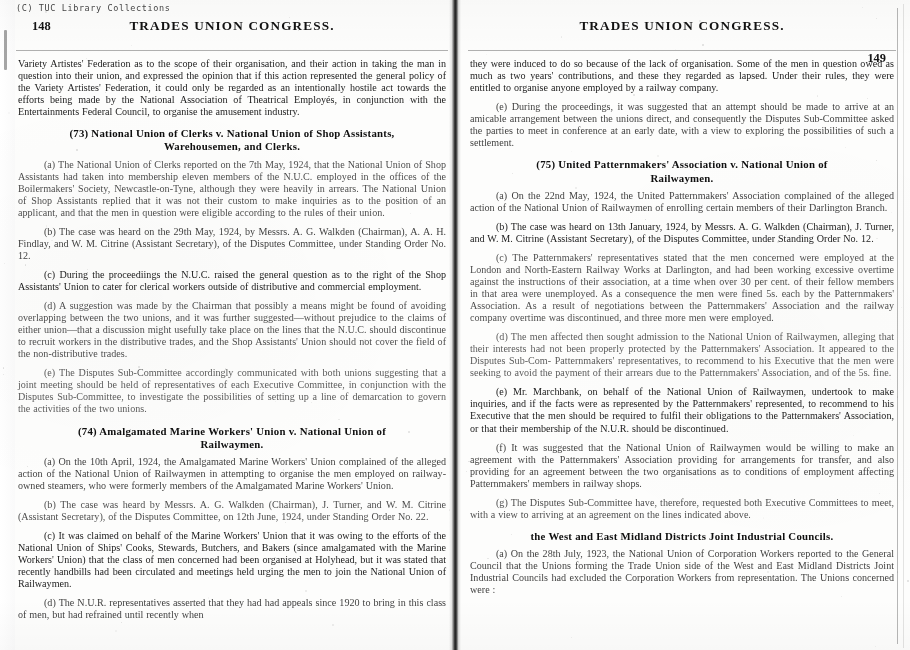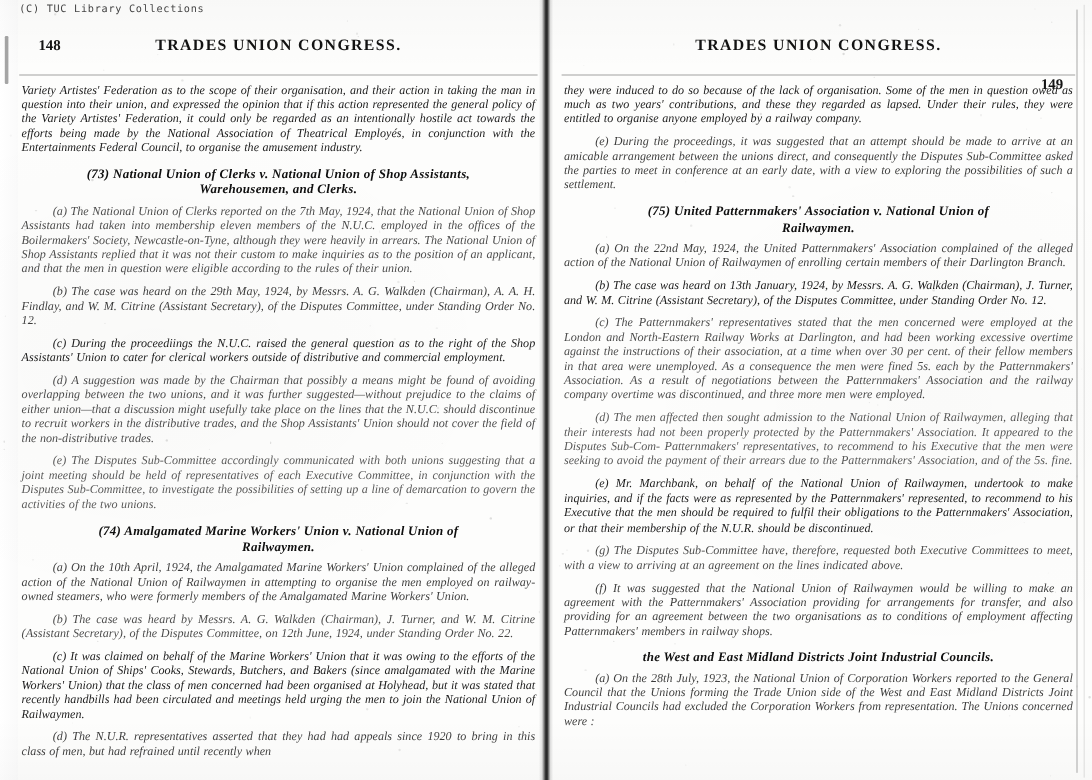--- a/index.html
+++ b/index.html
@@ -94,21 +94,21 @@
     letter-spacing: 0.6px;
     color: #2b2b2b;
     opacity: 0.88;
     white-space: nowrap;
     z-index: 8;
   }
 
   
   .page {
     position: absolute;
-    top: 12px;
+    top: 0;
     height: 534px;
     z-index: 7;
   }
   #page-left  { left: 14px;  width: 436px; }
   #page-right { left: 466px; width: 432px; }
 
   .page-header {
     position: relative;
     height: 28px;
     margin-top: 18px;
@@ -134,21 +134,20 @@
   #page-right .page-header .folio { right: 12px; margin-top: 32px; }
 
   .head-rule {
     height: 1px;
     background: rgba(0,0,0,0.30);
     margin: 4px 2px 0 2px;
   }
 
   .page-body {
     padding: 7px 4px 0 4px;
-    font-style: italic;
   }
 
   
   p.para {
     margin: 0 0 7px 0;
     font-size: 10.1px;
     line-height: 12.05px;
     text-align: justify;
     text-indent: 26px;
     word-spacing: 0.4px;
@@ -220,22 +219,22 @@
     <div class="head-rule"></div>
     <div class="page-body" id="right-body">
         <p class="para no-indent ">they were induced to do so because of the lack of organisation. Some of the men in question owed as much as two years' contributions, and these they regarded as lapsed. Under their rules, they were entitled to organise anyone employed by a railway company.</p>
         <p class="para faded-1">(e) During the proceedings, it was suggested that an attempt should be made to arrive at an amicable arrangement between the unions direct, and consequently the Disputes Sub-Committee asked the parties to meet in conference at an early date, with a view to exploring the possibilities of such a settlement.</p>
         <h2 class="case-heading"><span>(75) United Patternmakers' Association v. National Union of</span><span class="heading-line2">Railwaymen.</span></h2>
         <p class="para faded-1">(a) On the 22nd May, 1924, the United Patternmakers' Association complained of the alleged action of the National Union of Railwaymen of enrolling certain members of their Darlington Branch.</p>
         <p class="para ">(b) The case was heard on 13th January, 1924, by Messrs. A. G. Walkden (Chairman), J. Turner, and W. M. Citrine (Assistant Secretary), of the Disputes Committee, under Standing Order No. 12.</p>
         <p class="para faded-2">(c) The Patternmakers' representatives stated that the men concerned were employed at the London and North-Eastern Railway Works at Darlington, and had been working excessive overtime against the instructions of their association, at a time when over 30 per cent. of their fellow members in that area were unemployed. As a consequence the men were fined 5s. each by the Patternmakers' Association. As a result of negotiations between the Patternmakers' Association and the railway company overtime was discontinued, and three more men were employed.</p>
         <p class="para faded-3">(d) The men affected then sought admission to the National Union of Railwaymen, alleging that their interests had not been properly protected by the Patternmakers' Association. It appeared to the Disputes Sub-Com- Patternmakers' representatives, to recommend to his Executive that the men were seeking to avoid the payment of their arrears due to the Patternmakers' Association, and of the 5s. fine.</p>
         <p class="para ">(e) Mr. Marchbank, on behalf of the National Union of Railwaymen, undertook to make inquiries, and if the facts were as represented by the Patternmakers' represented, to recommend to his Executive that the men should be required to fulfil their obligations to the Patternmakers' Association, or that their membership of the N.U.R. should be discontinued.</p>
+        <p class="para faded-1">(f) It was suggested that the National Union of Railwaymen would be willing to make an agreement with the Patternmakers' Association providing for arrangements for transfer, and also providing for an agreement between the two organisations as to conditions of employment affecting Patternmakers' members in railway shops.</p>
         <p class="para faded-2">(g) The Disputes Sub-Committee have, therefore, requested both Executive Committees to meet, with a view to arriving at an agreement on the lines indicated above.</p>
-        <p class="para faded-1">(f) It was suggested that the National Union of Railwaymen would be willing to make an agreement with the Patternmakers' Association providing for arrangements for transfer, and also providing for an agreement between the two organisations as to conditions of employment affecting Patternmakers' members in railway shops.</p>
         <h2 class="case-heading"><span class="heading-line2">the West and East Midland Districts Joint Industrial Councils.</span></h2>
         <p class="para faded-1">(a) On the 28th July, 1923, the National Union of Corporation Workers reported to the General Council that the Unions forming the Trade Union side of the West and East Midland Districts Joint Industrial Councils had excluded the Corporation Workers from representation. The Unions concerned were :</p>
       </div>
   </div>
 
   <div id="right-page-edge"></div>
   <div id="right-page-edge2"></div>
 
   <div id="paper-tone"></div>
   <div id="speckles">

